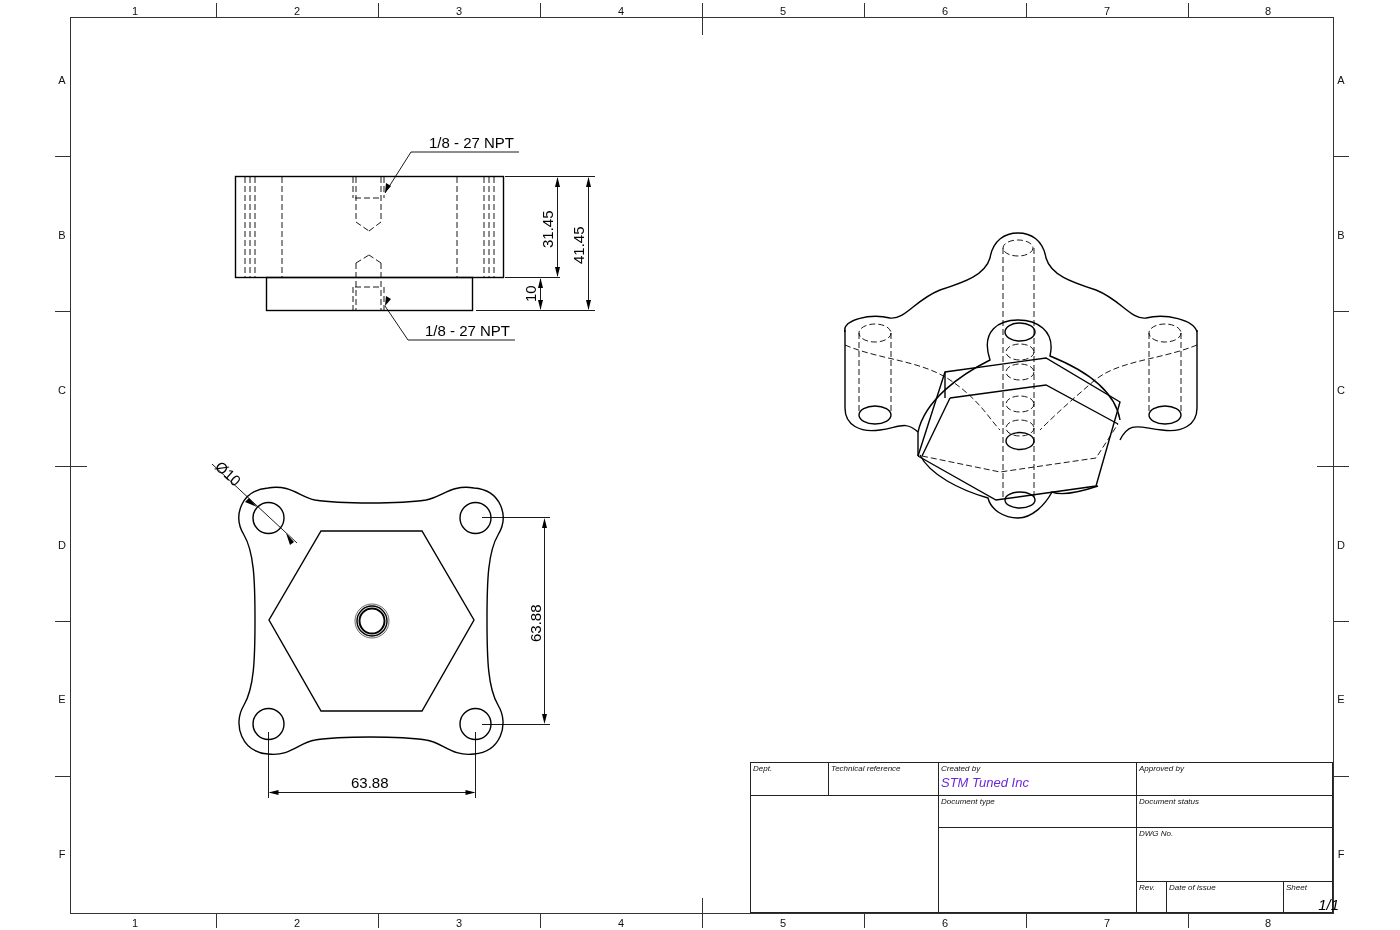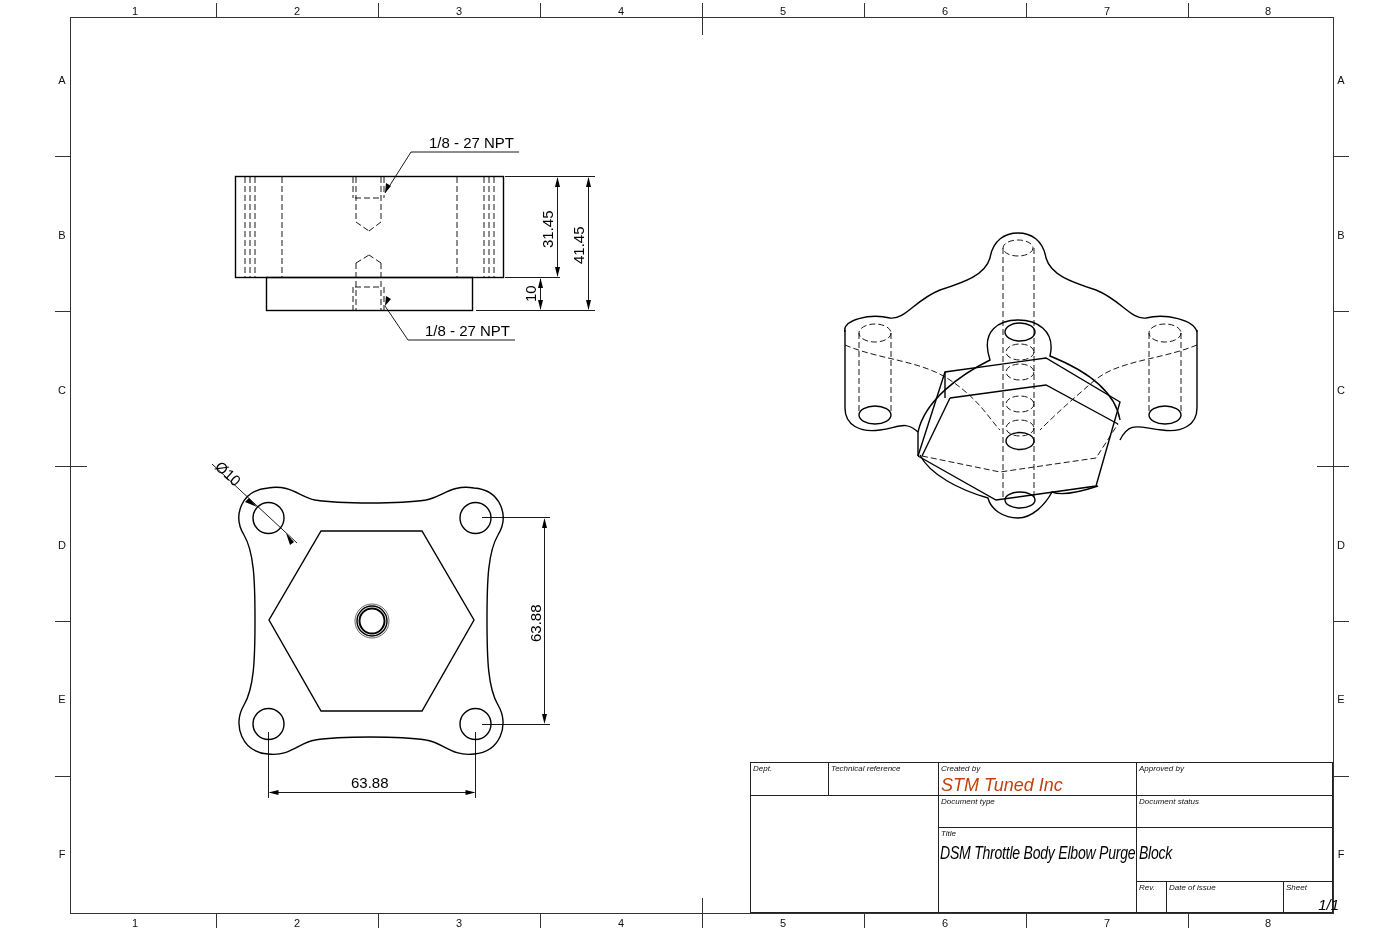--- a/index.html
+++ b/index.html
@@ -2,21 +2,21 @@
 <html><head>
 <meta charset="utf-8">
 <style>
   html,body{margin:0;padding:0;background:#ffffff;}
   body{width:1400px;height:930px;position:relative;overflow:hidden;font-family:"Liberation Sans",sans-serif;color:#000;}
   .sheet{position:absolute;left:0;top:0;width:1400px;height:930px;}
   .zone-label{position:absolute;font-size:11px;color:#111;text-align:center;width:20px;margin-left:-10px;line-height:12px;}
   .title-block{position:absolute;left:750px;top:762px;width:583px;height:151px;box-sizing:border-box;}
   .tb-cell{position:absolute;box-sizing:border-box;font-style:italic;}
   .tb-label{position:absolute;left:3px;top:2px;font-size:8px;color:#111;white-space:nowrap;}
-  .tb-value{position:absolute;left:3px;font-size:18px;color:#c2410c;white-space:nowrap;}
+  .tb-value{position:absolute;left:3px;font-size:13px;color:#6d28d9;white-space:nowrap;}
   .tb-title{position:absolute;left:2px;top:16px;font-size:18px;white-space:nowrap;transform:scaleX(0.78);transform-origin:left top;letter-spacing:-0.3px;}
   .tb-sheet{position:absolute;right:8px;bottom:0px;font-size:15px;}
   .dim-text{font-family:"Liberation Sans",sans-serif;font-size:15px;fill:#000;}
   .note-text{font-family:"Liberation Sans",sans-serif;font-size:15px;fill:#000;}
 </style>
 </head>
 <body>
 
 <div class="sheet">
 
@@ -278,23 +278,22 @@
     </div>
     <div class="tb-cell" style="left:386px;top:0;width:197px;height:33px">
       <span class="tb-label">Approved by</span>
     </div>
     <div class="tb-cell" style="left:188px;top:33px;width:198px;height:32px">
       <span class="tb-label">Document type</span>
     </div>
     <div class="tb-cell" style="left:386px;top:33px;width:197px;height:32px">
       <span class="tb-label">Document status</span>
     </div>
-    <div class="tb-cell" style="left:188px;top:65px;width:198px;height:86px">
-      <span class="tb-label">Title</span>
-      <span class="tb-title">DSM Throttle Body Elbow Purge Block</span>
+    <div class="tb-cell" style="left:386px;top:65px;width:197px;height:54px">
+      <span class="tb-label">DWG No.</span>
     </div>
     <div class="tb-cell" style="left:386px;top:119px;width:30px;height:19px">
       <span class="tb-label">Rev.</span>
     </div>
     <div class="tb-cell" style="left:416px;top:119px;width:117px;height:48px">
       <span class="tb-label">Date of issue</span>
     </div>
     <div class="tb-cell" style="left:533px;top:119px;width:64px;height:32px">
       <span class="tb-label">Sheet</span>
       <span class="tb-sheet">1/1</span>

